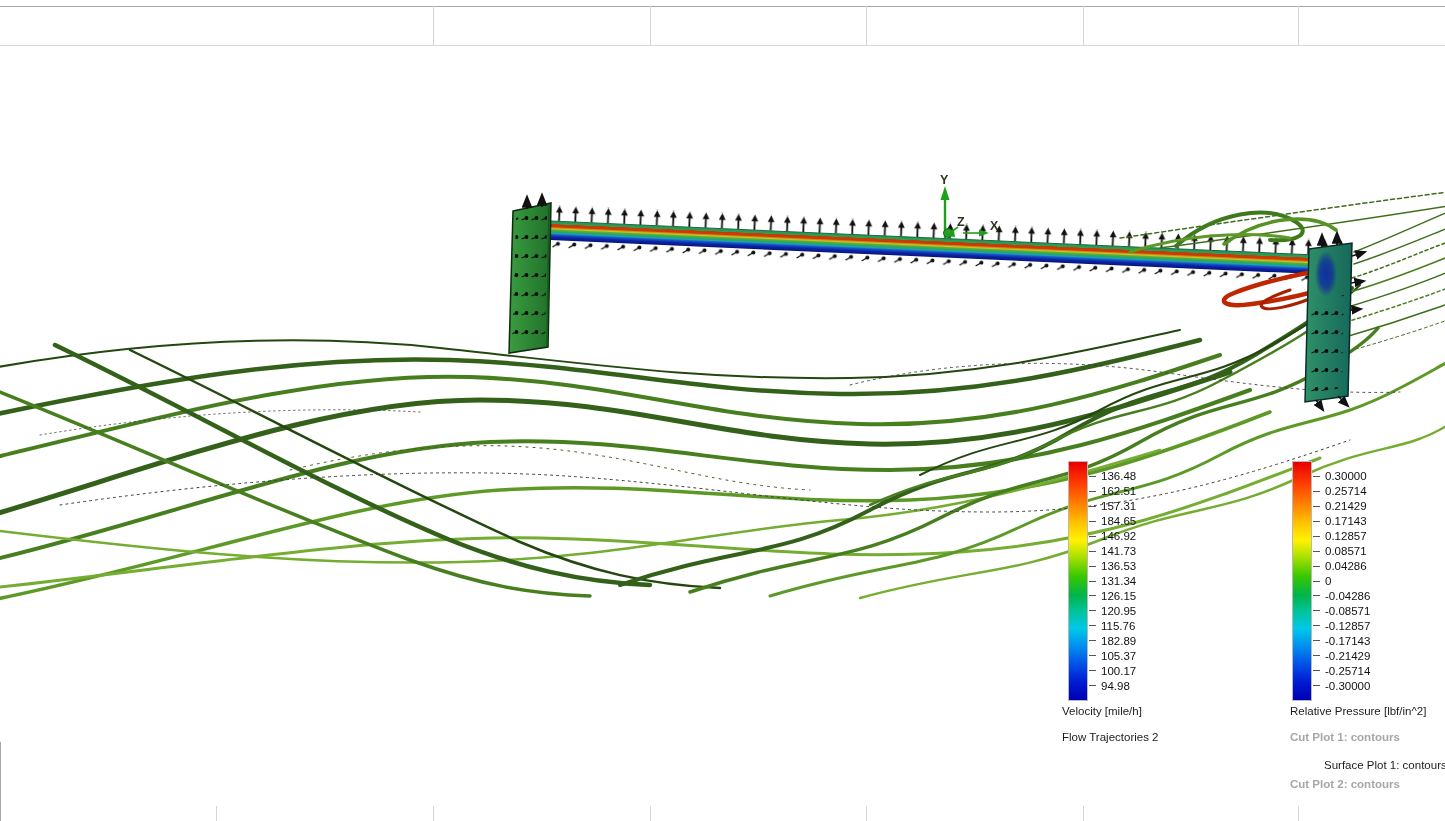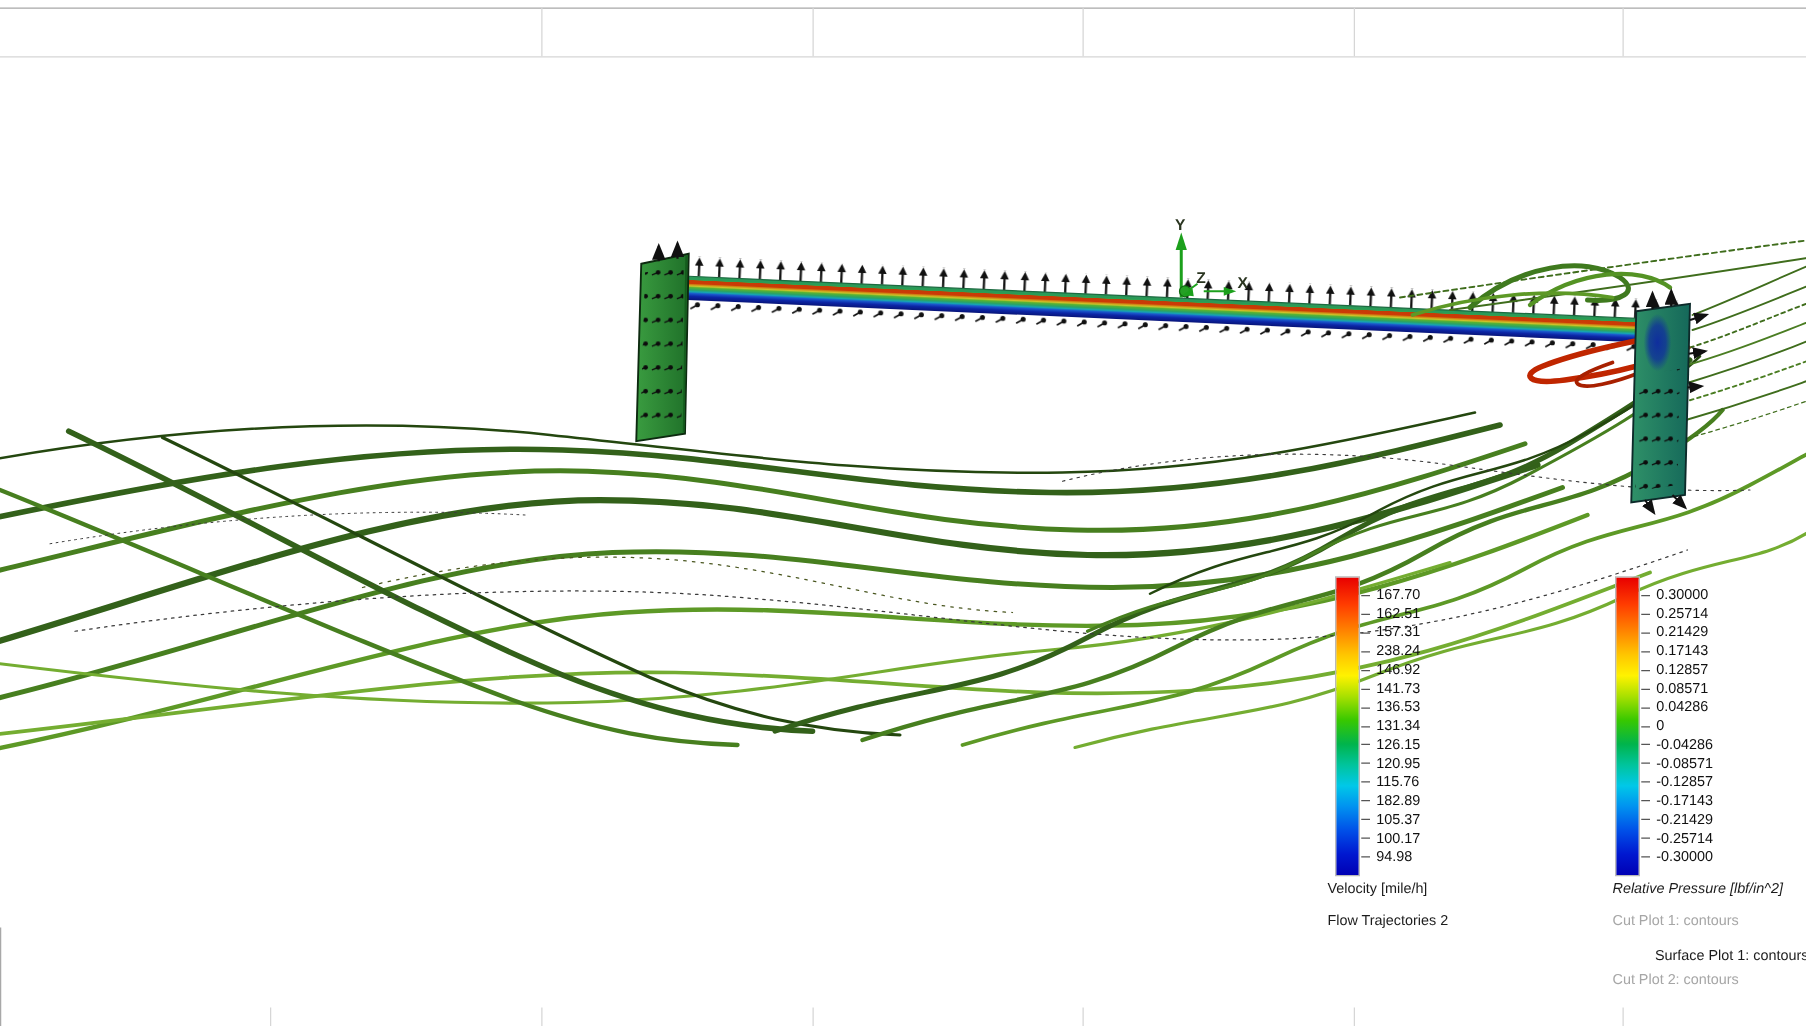--- a/index.html
+++ b/index.html
@@ -19,21 +19,21 @@
     background:linear-gradient(to bottom,#e80000 0%,#ff3c00 9%,#ff8400 18%,#ffc600 26%,#fff200 33%,
       #a8e000 40%,#38c800 48%,#00b44c 56%,#00c49c 63%,#00c8e8 70%,#0092f0 77%,#0050e8 85%,#0018d0 93%,#0000b4 100%);}
   .legend-ticks{position:absolute;left:21px;top:0;height:238px;display:flex;flex-direction:column;
     justify-content:space-between;padding:8px 0 6px 0;box-sizing:border-box;}
   .tick-row{display:flex;align-items:center;height:15px;}
   .tick-mark{display:inline-block;width:7px;height:1px;background:#555;margin-right:5px;}
   .tick-label{font-size:11.5px;color:#111;white-space:nowrap;}
   .legend-title{position:absolute;top:244px;left:0;font-size:11.5px;color:#1c1c1c;white-space:nowrap;}
   .caption{position:absolute;font-size:11.5px;white-space:nowrap;}
   .caption.dark{color:#1c1c1c;}
-  .caption.gray{color:#a6a6a6;}
+  .caption.gray{color:#a6a6a6;font-weight:bold;}
 </style>
 </head>
 <body>
 
 <div class="stage">
 
   <div class="gridline dark" style="left:0;top:6px;width:1445px;height:1px;"></div>
   <div class="gridline" style="left:0;top:45px;width:1445px;height:1px;"></div>
   <div class="gridline" style="left:433px;top:6px;width:1px;height:39px;"></div>
   <div class="gridline" style="left:650px;top:6px;width:1px;height:39px;"></div>
@@ -186,33 +186,33 @@
       <text x="990" y="230">X</text>
     </g>
   </svg>
   </div>
 
   <div class="legend" style="left:1068px;top:461px;">
     <div class="legend-bar"></div>
     <div class="legend-ticks">
         <div class="tick-row">
           <span class="tick-mark"></span>
-          <span class="tick-label">167.70</span>
+          <span class="tick-label">136.48</span>
         </div>
         <div class="tick-row">
           <span class="tick-mark"></span>
           <span class="tick-label">162.51</span>
         </div>
         <div class="tick-row">
           <span class="tick-mark"></span>
           <span class="tick-label">157.31</span>
         </div>
         <div class="tick-row">
           <span class="tick-mark"></span>
-          <span class="tick-label">238.24</span>
+          <span class="tick-label">184.65</span>
         </div>
         <div class="tick-row">
           <span class="tick-mark"></span>
           <span class="tick-label">146.92</span>
         </div>
         <div class="tick-row">
           <span class="tick-mark"></span>
           <span class="tick-label">141.73</span>
         </div>
         <div class="tick-row">
@@ -312,21 +312,21 @@
         </div>
         <div class="tick-row">
           <span class="tick-mark"></span>
           <span class="tick-label">-0.25714</span>
         </div>
         <div class="tick-row">
           <span class="tick-mark"></span>
           <span class="tick-label">-0.30000</span>
         </div>
       </div>
-    <div class="legend-title" style="left:-2px;font-style:italic;">Relative Pressure [lbf/in^2]</div>
+    <div class="legend-title" style="left:-2px;">Relative Pressure [lbf/in^2]</div>
   </div>
 
   <div class="caption dark" style="left:1062px;top:731px;">Flow Trajectories 2</div>
   <div class="caption gray" style="left:1290px;top:731px;">Cut Plot 1: contours</div>
   <div class="caption gray" style="left:1290px;top:778px;">Cut Plot 2: contours</div>
   <div class="caption dark" style="left:1324px;top:759px;">Surface Plot 1: contours</div>
 
 </div>
 
 </body></html>

